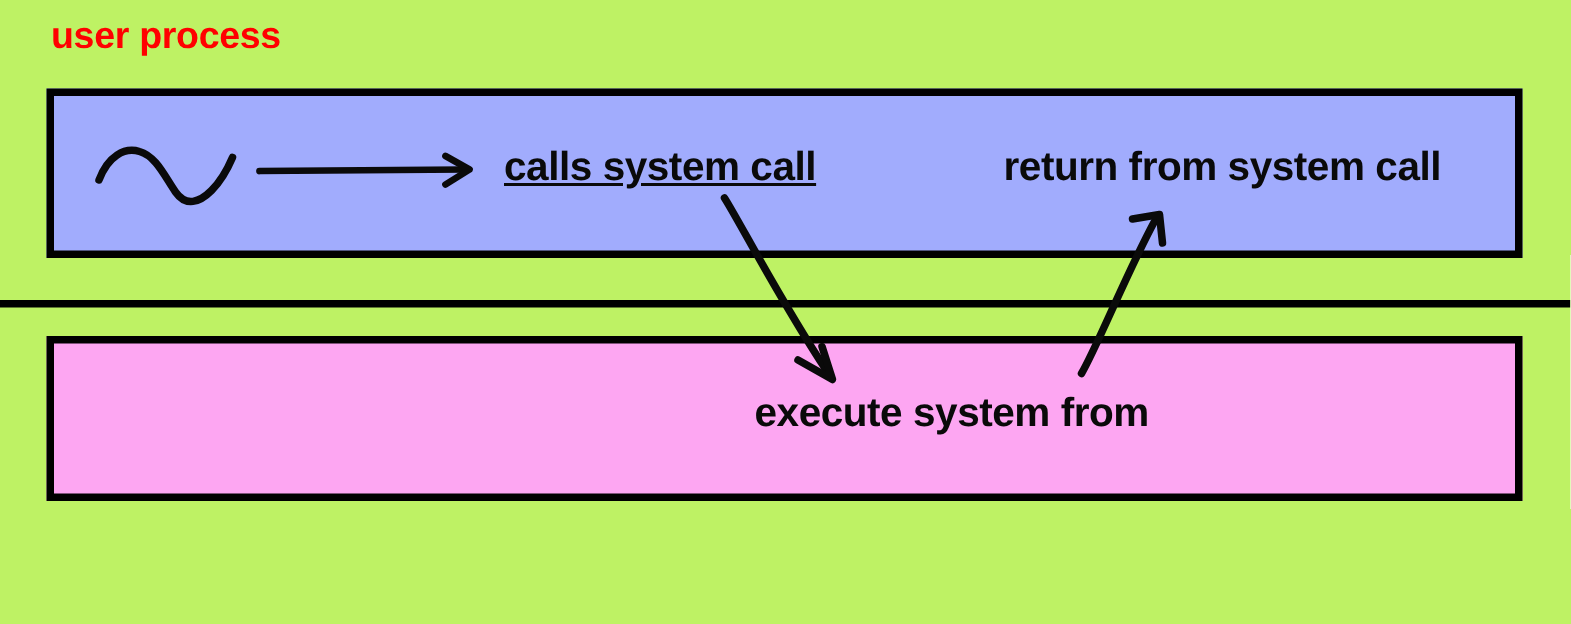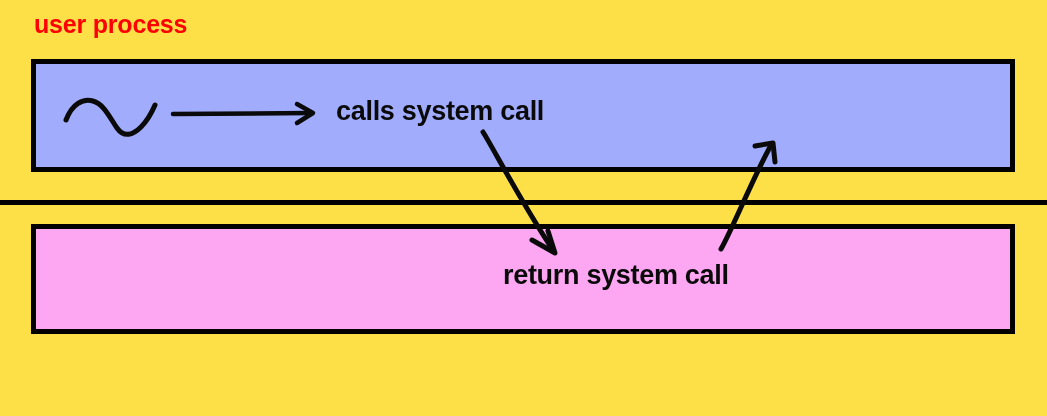--- a/index.html
+++ b/index.html
@@ -4,21 +4,21 @@
 <style>
   html, body {
     margin: 0;
     padding: 0;
     background: #ffffff;
   }
   #canvas {
     position: relative;
     width: 1047px;
     height: 416px;
-    background: #fde047;
+    background: #bef264;
     overflow: hidden;
     font-family: "Liberation Sans", sans-serif;
   }
 
   
   .region-label {
     position: absolute;
     color: #ff0000;
     font-weight: bold;
     font-size: 25px;
@@ -63,21 +63,21 @@
   
   .box-text {
     position: absolute;
     color: #0a0a0a;
     font-weight: bold;
     font-size: 27px;
     white-space: nowrap;
     line-height: 1;
     letter-spacing: -0.3px;
   }
-  #text-calls   { left: 336px; top: 98px; }
+  #text-calls   { left: 336px; top: 98px; text-decoration: underline; }
   #text-return  { left: 669px; top: 98px; }
   #text-execute { left: 503px; top: 262px; }
 
   
   #strokes {
     position: absolute;
     left: 0;
     top: 0;
     width: 1047px;
     height: 416px;
@@ -107,22 +107,23 @@
 
   <div class="process-box" id="user-box"></div>
 
   <div id="divider"></div>
 
   <div class="process-box" id="kernel-box"></div>
 
 
   <div class="box-text" id="text-calls">calls system call</div>
 
+  <div class="box-text" id="text-return">return from system call</div>
 
-  <div class="box-text" id="text-execute">return system call</div>
+  <div class="box-text" id="text-execute">execute system from</div>
 
   <svg id="strokes" viewBox="0 0 1047 416">
 
     <g>
       <path class="stroke" d="M 66 120 C 72 104, 83 98, 93 101 C 104 104, 110 118, 117 128
                C 124 138, 133 135, 141 127 C 148 120, 152 112, 155 105"></path>
     </g>
 
     <g>
       <path class="stroke-thin" d="M 173 114 L 310 113"></path>

